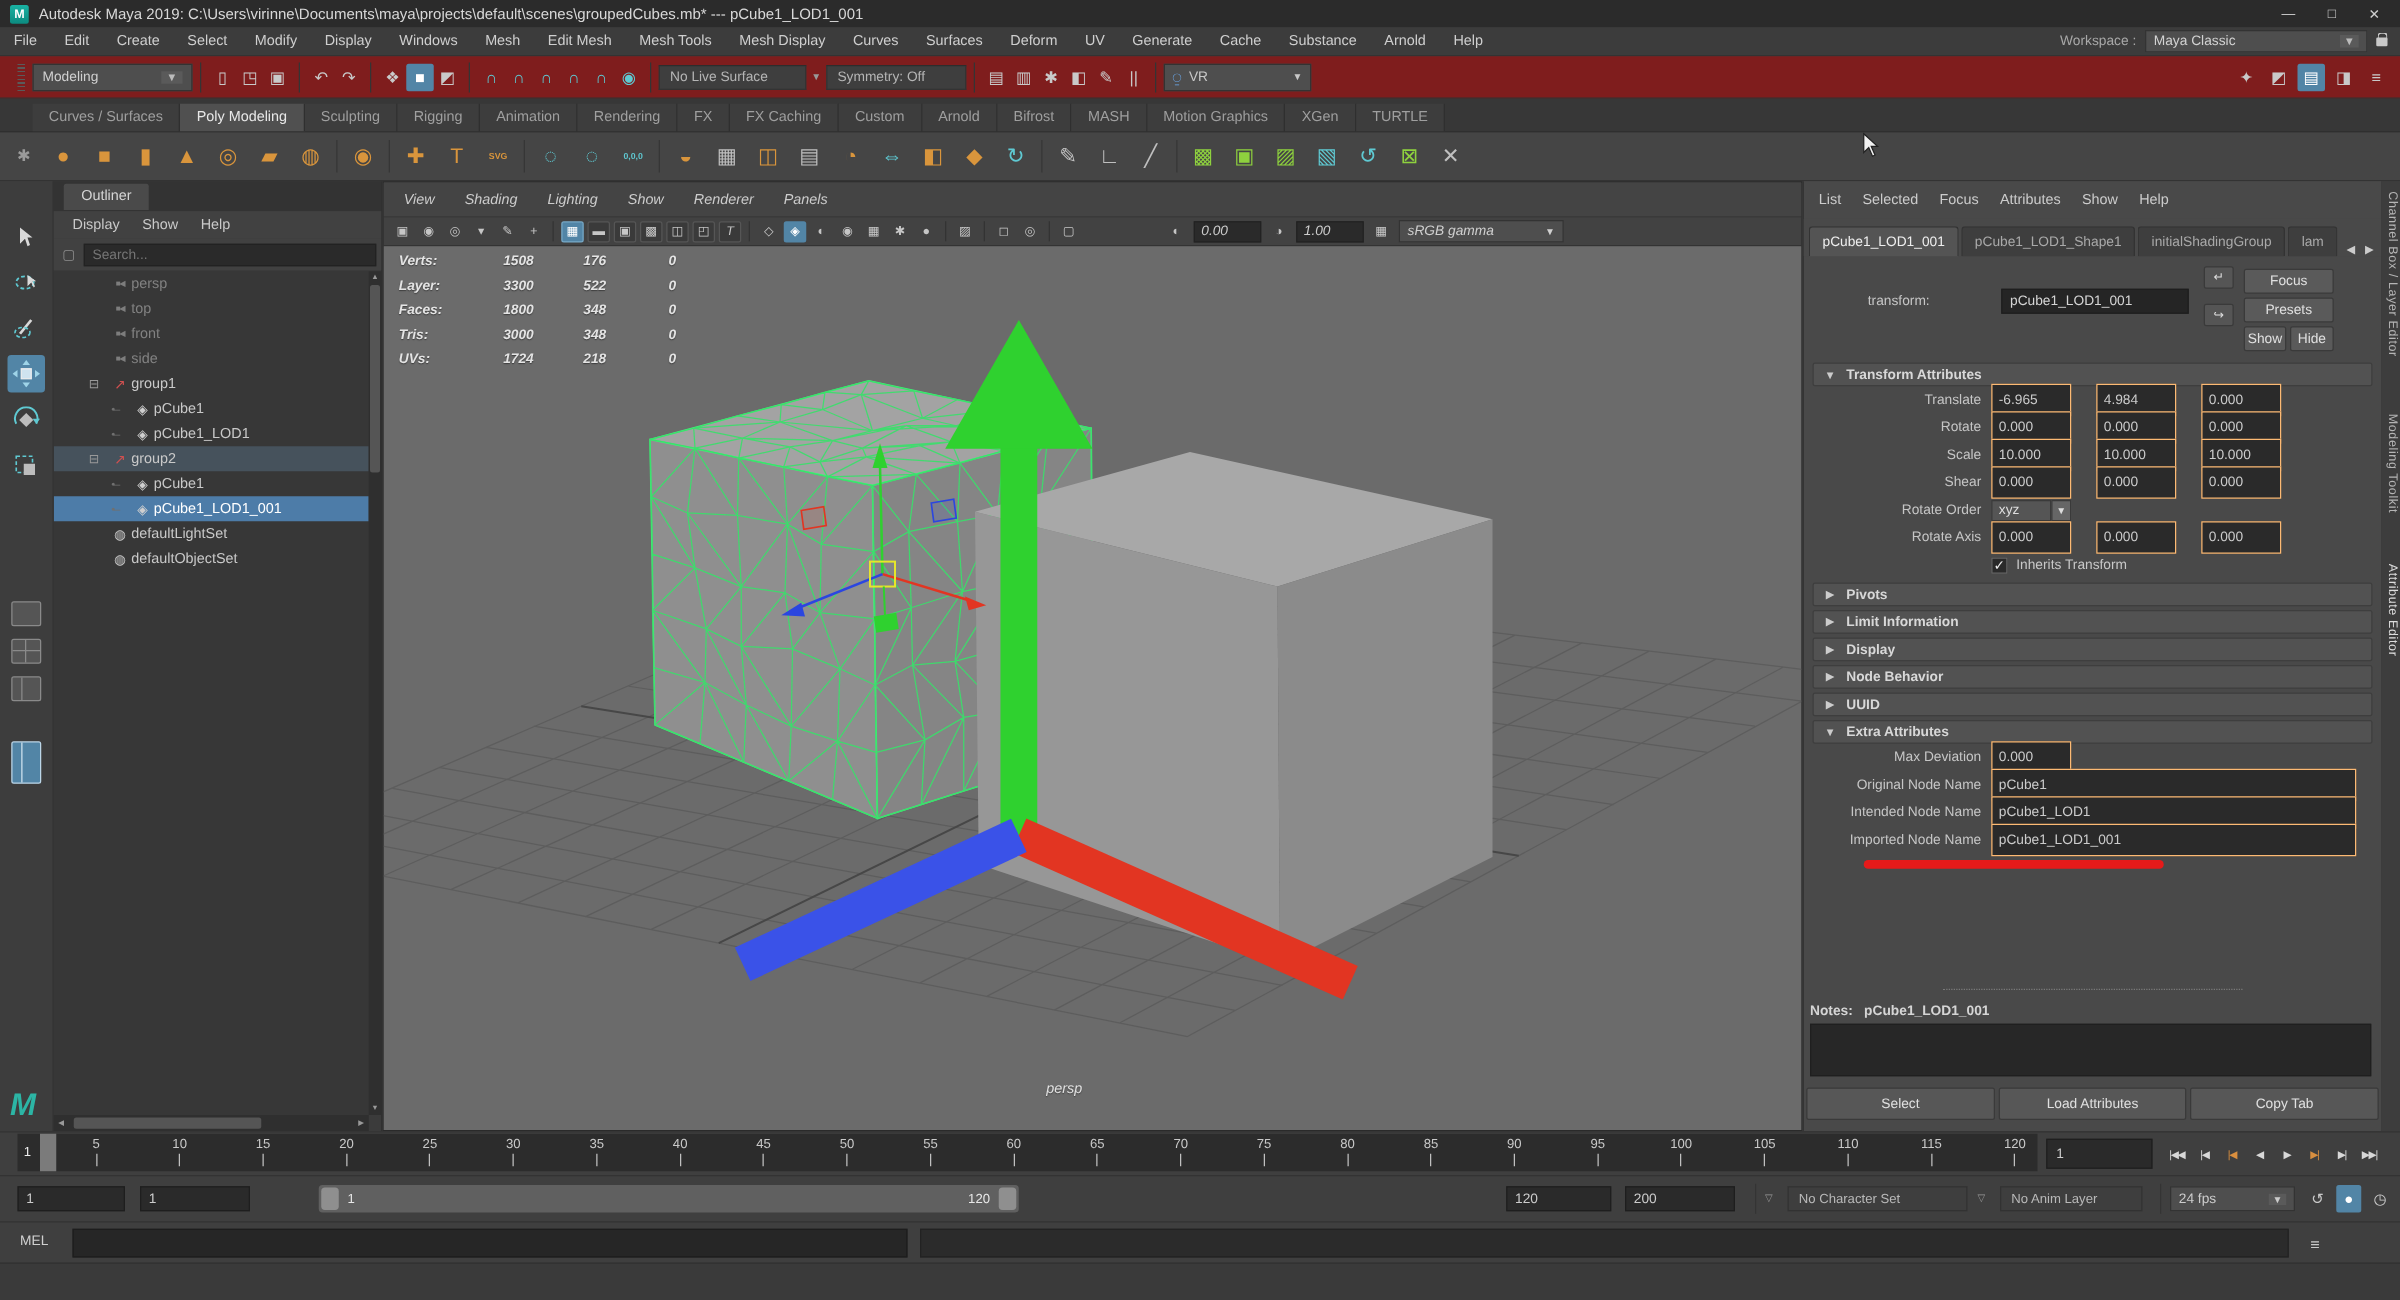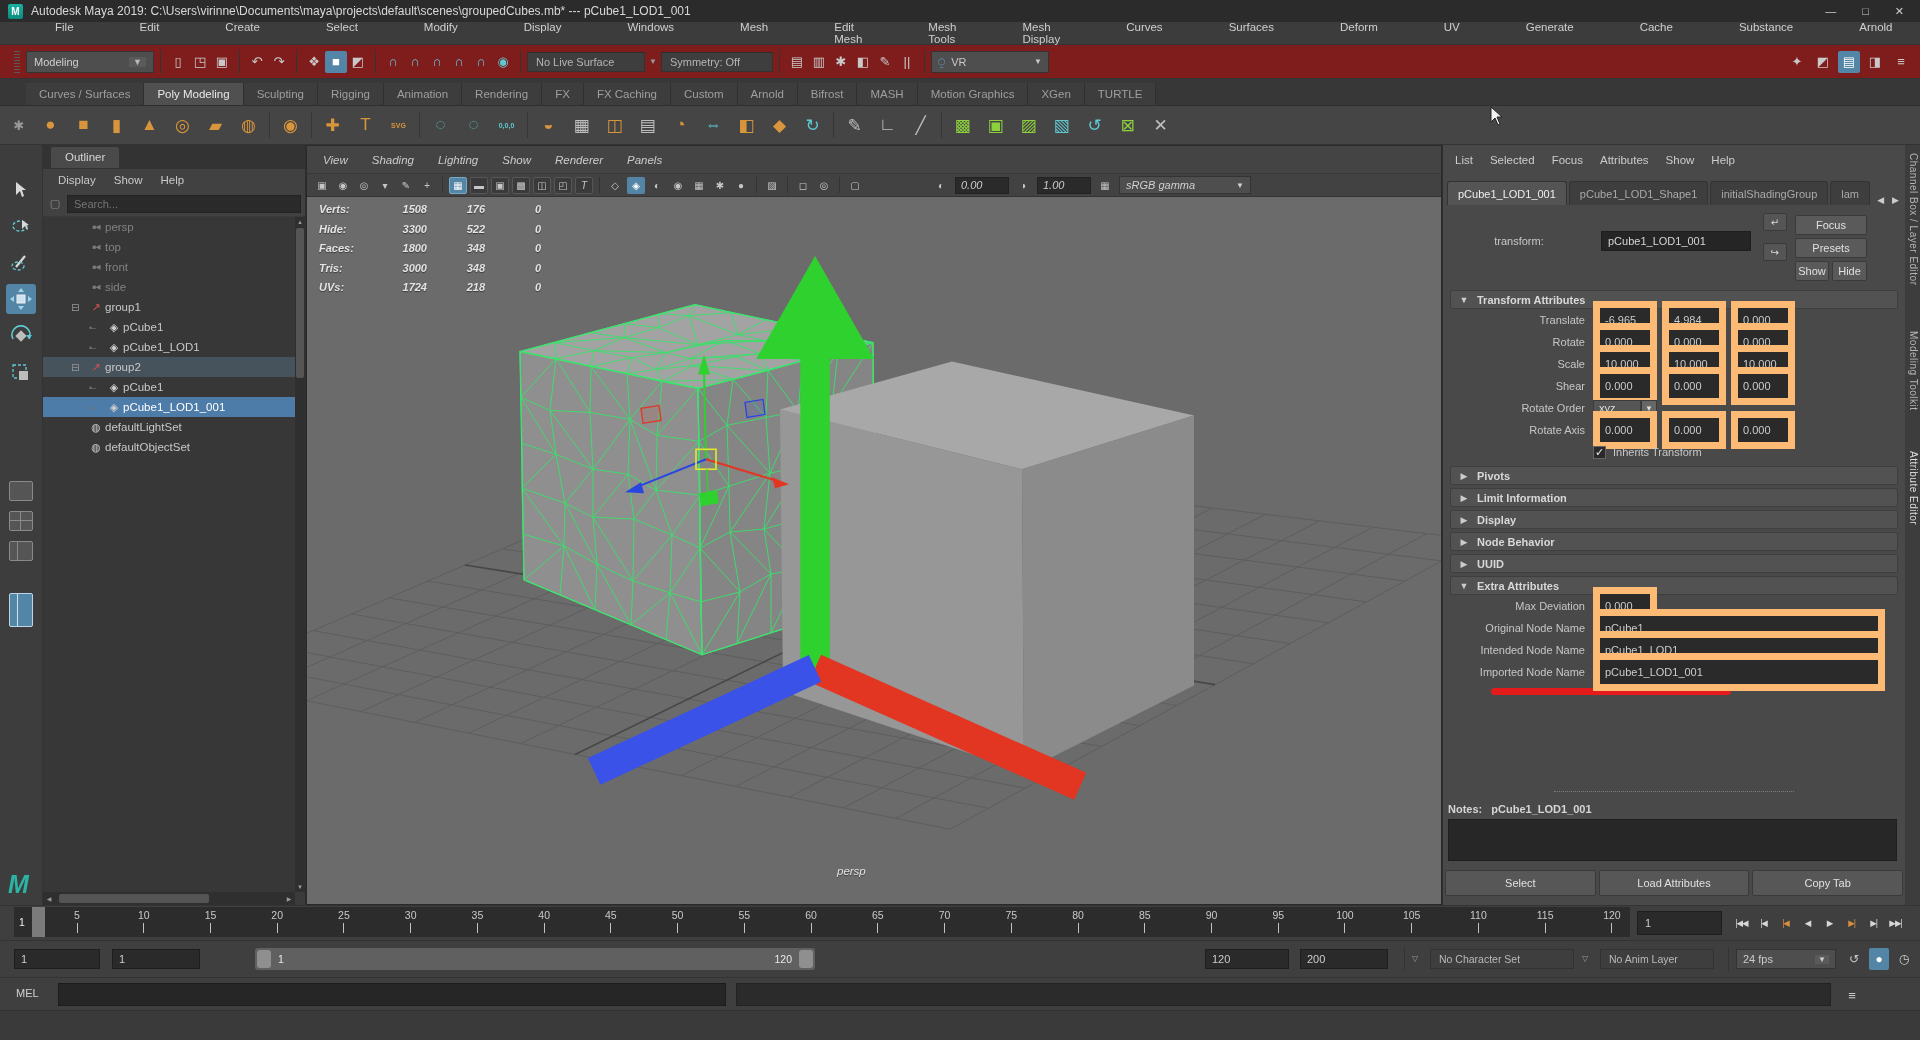--- a/index.html
+++ b/index.html
@@ -12,21 +12,21 @@
     display:flex; align-items:center; padding:0 8px; color:#d8d8d8; font-size:12px; }
   .mayaicon { width:15px; height:15px; border-radius:2px; background:linear-gradient(#19b2a3,#0c8b80);
     color:#fff; font-weight:bold; font-size:10px; display:flex; align-items:center; justify-content:center; margin-right:8px; }
   .winbtns { margin-left:auto; display:flex; gap:26px; font-size:11px; color:#cfcfcf; padding-right:8px; }
   .winbtns span { cursor:default; }
 
   
   .menubar { position:absolute; top:22px; left:0; right:0; height:23px; background:#3c3c3c;
     display:flex; align-items:center; border-bottom:1px solid #333; }
   .menus { display:flex; }
-  .menuitem { padding:0 11px; font-size:11.5px; color:#cfcfcf;margin-left:44px; }
+  .menuitem { padding:0 11px; font-size:11.5px; color:#cfcfcf; }
   .workspace { margin-left:auto; display:flex; align-items:center; padding-right:10px; gap:7px; }
   .wslabel { color:#a8a8a8; }
   .wsdrop { width:178px; height:18px; background:#4e4e4e; border:1px solid #333; display:flex;
     align-items:center; padding:0 6px; color:#d2d2d2; }
   .wsdrop .dd { margin-left:auto; font-style:normal; color:#bbb; font-size:9px; background:#5a5a5a; padding:0 3px; }
   .lockic { width:9px; height:7px; background:#c9c9c9; border-radius:1px; position:relative; }
   .lockic::before { content:""; position:absolute; top:-4px; left:1px; width:6px; height:5px;
     border:1.5px solid #c9c9c9; border-bottom:none; border-radius:3px 3px 0 0; }
 
   
@@ -162,22 +162,22 @@
   .aesmallbtn { position:absolute; left:320px; width:24px; height:18px; background:#555;
     border:1px solid #3a3a3a; border-radius:2px; color:#ddd; font-size:10px; display:flex;
     align-items:center; justify-content:center; }
   .aebtn { position:absolute; background:#5a5a5a; border:1px solid #3a3a3a; border-radius:2px;
     color:#e0e0e0; display:flex; align-items:center; justify-content:center; height:20px; }
   .sechead { height:19px; margin:3px 7px 0 7px; background:#525252; border:1px solid #3e3e3e;
     border-radius:2px; display:flex; align-items:center; font-weight:bold; color:#d8d8d8; }
   .sechead .tri { width:26px; text-align:center; font-size:9px; color:#ccc; }
   .aerow { height:22px; display:flex; align-items:center; }
   .aelabel { width:150px; text-align:right; padding-right:8px; color:#c6c6c6; }
-  .aefield { width:64px; height:17px; background:#2a2a2a; border:7px solid #fdba74; color:#ccc;
-    display:flex; align-items:center; padding:12px 5px; margin-right:5px; }
+  .aefield { width:64px; height:17px; background:#2a2a2a; border:1px solid #fdba74; color:#ccc;
+    display:flex; align-items:center; padding:12px 5px; margin-right:20px; }
   .aefield.wide { width:292px; }
   .aedd { width:48px; height:17px; background:#555; border:1px solid #3a3a3a; color:#ddd;
     display:flex; align-items:center; padding:0 5px; }
   .aeddbtn { width:16px; height:17px; background:#666; border:1px solid #3a3a3a; font-size:8px;
     color:#ddd; display:flex; align-items:center; justify-content:center; }
   .aecheck { width:13px; height:13px; background:#2a2a2a; border:1px solid #666; color:#eee;
     font-size:11px; display:flex; align-items:center; justify-content:center; margin-right:7px; }
   .redline { margin:5px 0 0 48px; width:240px; height:7px; background:#e51a1a; border-radius:4px; }
   .notesdots { position:absolute; left:0; right:0; bottom:113px; border-top:1px dotted #7a7a7a;
     width:52%; margin:0 auto; }
@@ -671,21 +671,21 @@
             <polygon points="392,297 410,294 412,307 394,310" fill="#2fd12f"></polygon>
           </g>
         </svg>
         <div class="hud">
 
             <span>Verts:</span>
             <span class="num">1508</span>
             <span class="num">176</span>
             <span class="num">0</span>
 
-            <span>Hide:</span>
+            <span>Layer:</span>
             <span class="num">3300</span>
             <span class="num">522</span>
             <span class="num">0</span>
 
             <span>Faces:</span>
             <span class="num">1800</span>
             <span class="num">348</span>
             <span class="num">0</span>
 
             <span>Tris:</span>

